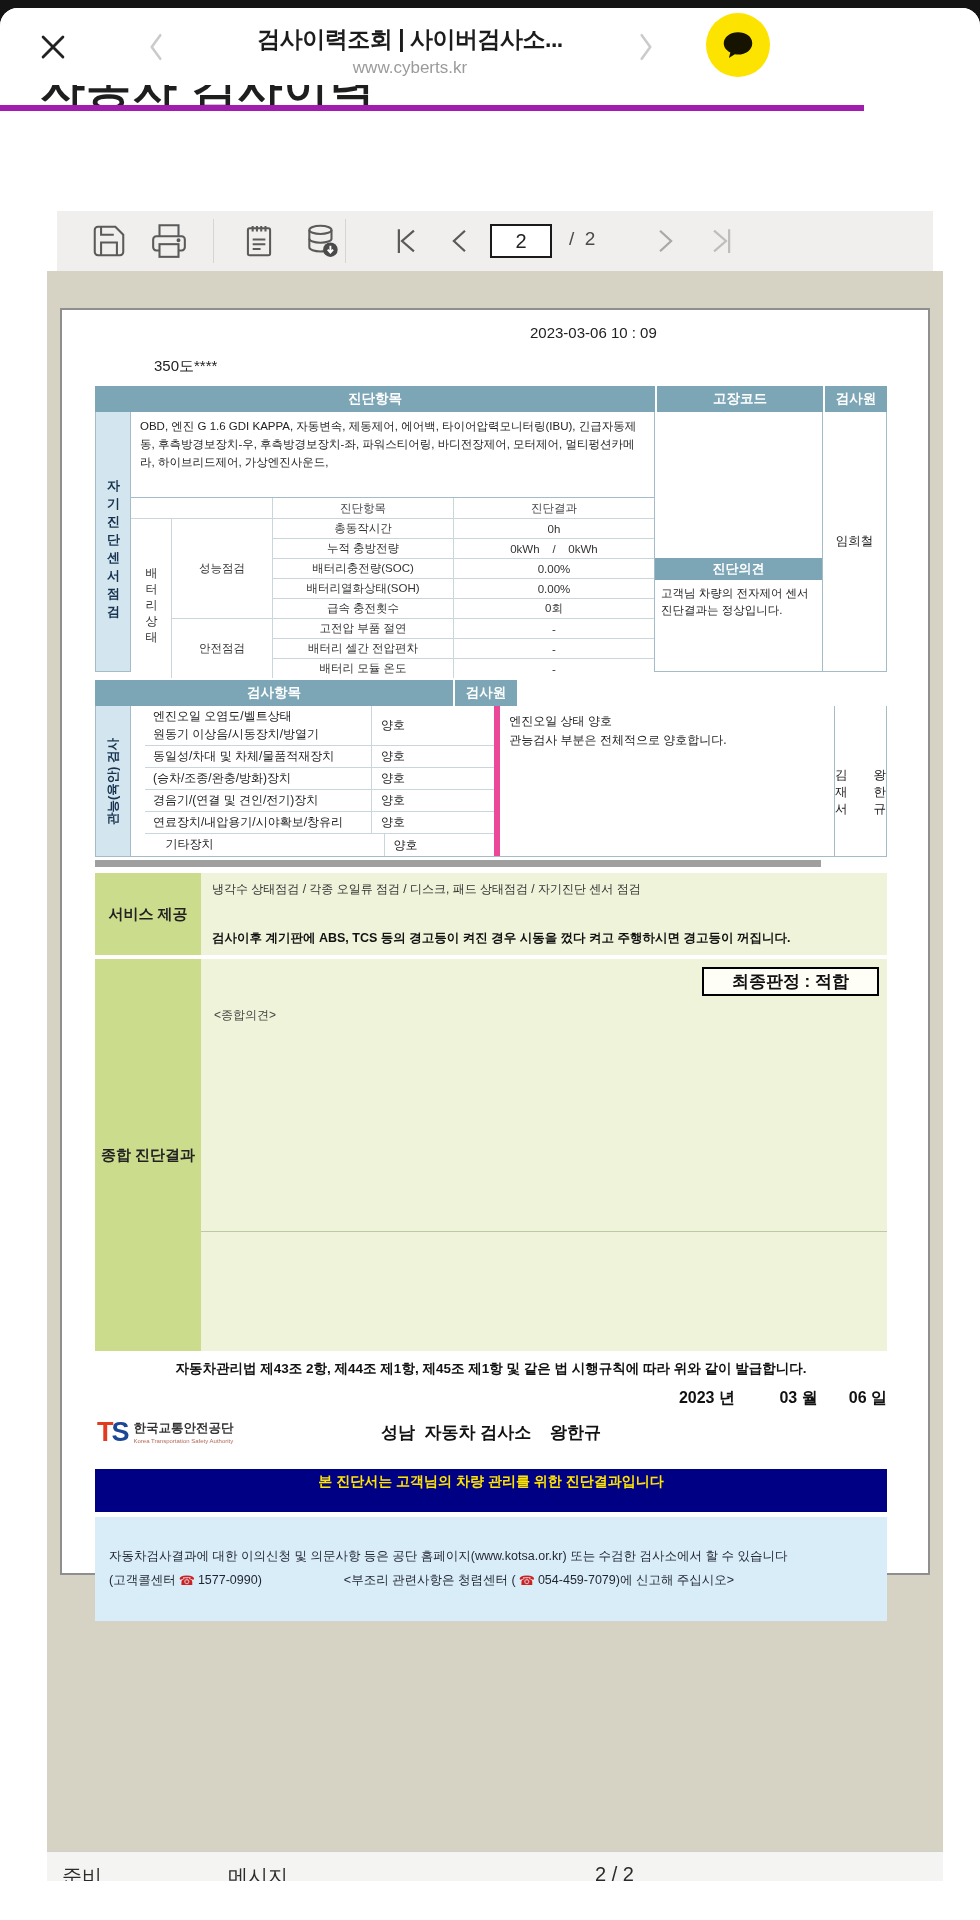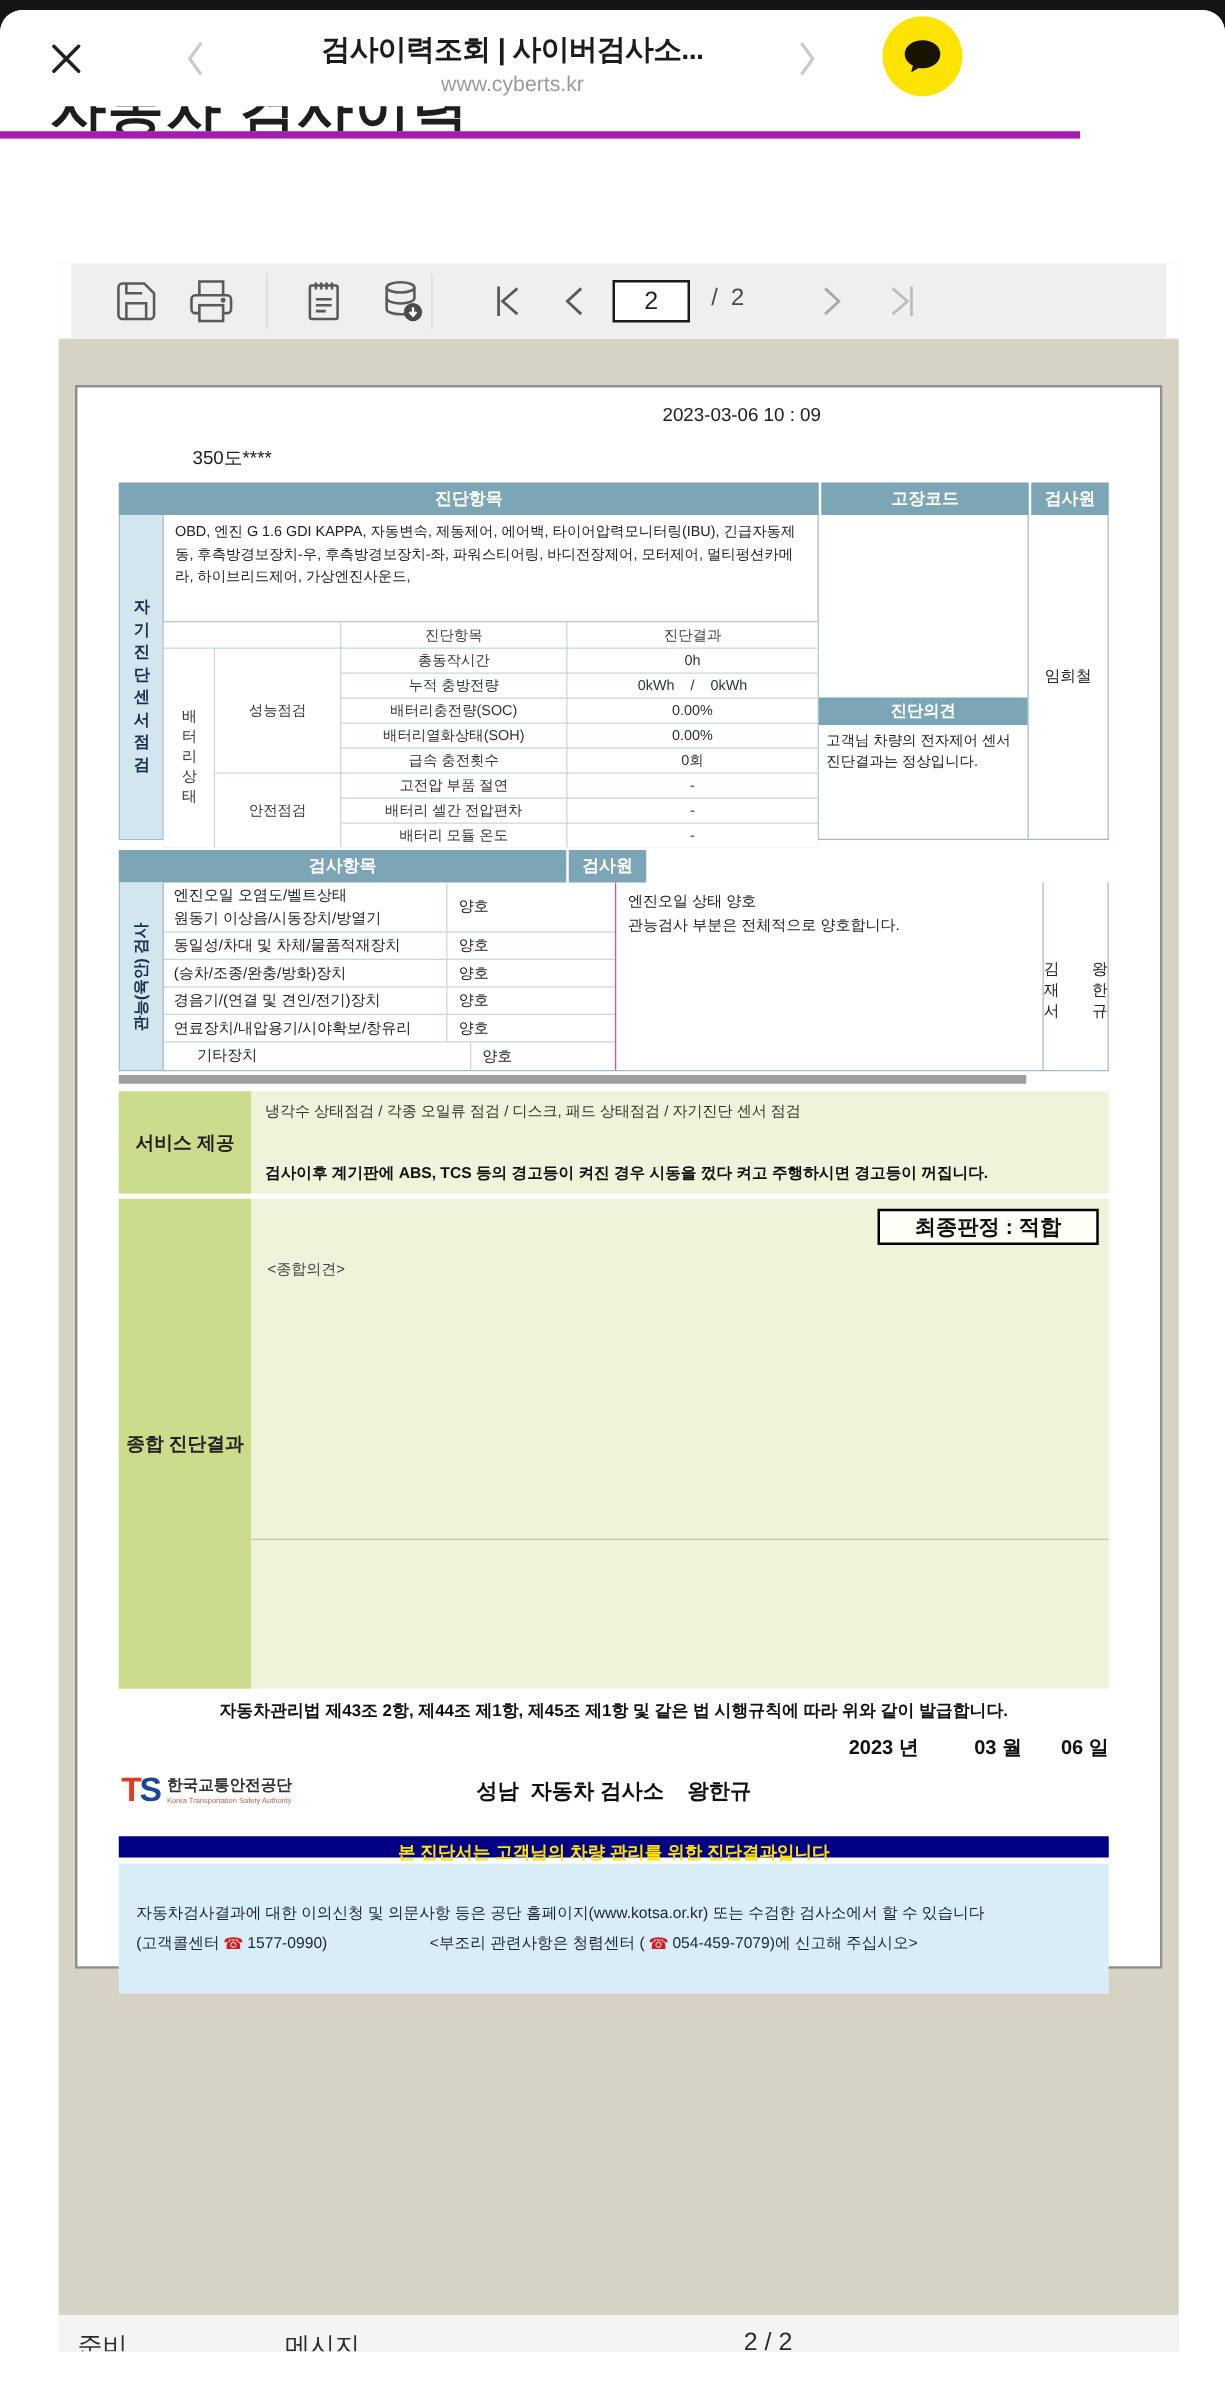--- a/index.html
+++ b/index.html
@@ -56,21 +56,21 @@
   .r2{grid-row:2}.r3{grid-row:3}.r4{grid-row:4}.r5{grid-row:5}.r6{grid-row:6}.r7{grid-row:7}.r8{grid-row:8}.r9{grid-row:9}
   .pre { white-space:pre; }
   .t1-right { width:168px; border-right:1px solid #a3bcc8; display:flex; flex-direction:column; }
   .fault-space { height:146px; }
   .op-head { background:#7ca6b6; color:#fff; font-weight:700; font-size:13px; text-align:center; height:22px; line-height:22px; }
   .op-text { padding:5px 6px; font-size:11.5px; line-height:1.5; color:#222; }
   .t1-insp { flex:1; display:flex; align-items:center; justify-content:center; font-size:12.5px; color:#222; }
 
   .t2 { margin-top:8px; }
   .t2-body { display:flex; border:1px solid #a3bcc8; border-top:none; }
-  .t2-rows { width:392px; border-right:1px solid #ec4899; }
+  .t2-rows { width:392px; border-right:6px solid #ec4899;margin-left:14px; }
   .t2-row { display:flex; border-bottom:1px solid #c9d6db; }
   .t2-row:last-child { border-bottom:none;justify-content:center; }
   .t2-item { width:227px; padding:3px 8px; font-size:12px; color:#222; line-height:1.45; white-space:pre-line; border-right:1px solid #c9d6db; display:flex; align-items:center; }
   .t2-ok { width:97px; padding-left:9px; font-size:12px; color:#222; display:flex; align-items:center; }
   .rh1 { height:40px; } .rh { height:22px; }
   .t2-result { width:368px; border-right:1px solid #a3bcc8; padding:6px 9px; font-size:12px; color:#222; line-height:1.6; white-space:pre-line; }
   .t2-insp { flex:1; display:flex; flex-direction:row; align-items:center; padding-top:22px; gap:26px; font-size:12.5px; color:#222; }
 
   .hscroll { margin-top:3px; width:726px; height:7px; background:#9f9f9f; cursor:pointer; }
 
@@ -88,21 +88,21 @@
 
   .law { margin-top:9px; text-align:center; font-size:13.5px; font-weight:700; color:#111; }
   .issue { margin-top:10px; text-align:right; font-size:16px; font-weight:700; color:#111; white-space:pre; }
   .sigrow { margin-top:8px; position:relative; height:42px; }
   .ts-logo { position:absolute; left:2px; top:2px; display:flex; gap:6px; align-items:flex-start; }
   .ts-mark { font-size:27px; font-weight:800; letter-spacing:-2px; line-height:1; }
   .ts-t { color:#e03c20; } .ts-s { color:#1b4796; }
   .ts-txt1 { font-size:12.5px; font-weight:700; color:#333; line-height:1.1; margin-top:3px; }
   .ts-txt2 { font-size:6px; color:#b06a5a; margin-top:2px; }
   .sig { text-align:center; font-size:17px; font-weight:700; color:#111; white-space:pre; padding-top:4px; }
-  .navy { margin-top:10px; height:17px; background:#000085; color:#ffe400; font-size:14px; font-weight:700; text-align:center; line-height:25px; }
+  .navy { margin-top:10px; height:43px; background:#000085; color:#ffe400; font-size:14px; font-weight:700; text-align:center; line-height:25px; }
   .bluebox { margin-top:5px; background:#d9edf8; padding:28px 14px; font-size:12.5px; color:#1f2430; line-height:1.9; }
   .bb-l2 { display:flex; }
   .bb-part2 { margin-left:82px; }
   .phone { color:#cf1f1f; font-size:13px; padding:0 3px; }
 
   .statusbar { position:absolute; left:0; bottom:0; width:896px; height:30px; background:#f4f4f3; border-top:1px solid #d0d0cc; overflow:hidden; }
   .sb-item { position:absolute; top:11px; font-size:20px; color:#2b2b2b; }
   .sb-ready { left:15px; } .sb-msg { left:181px; } .sb-page { left:548px; }
 </style>
 </head>

